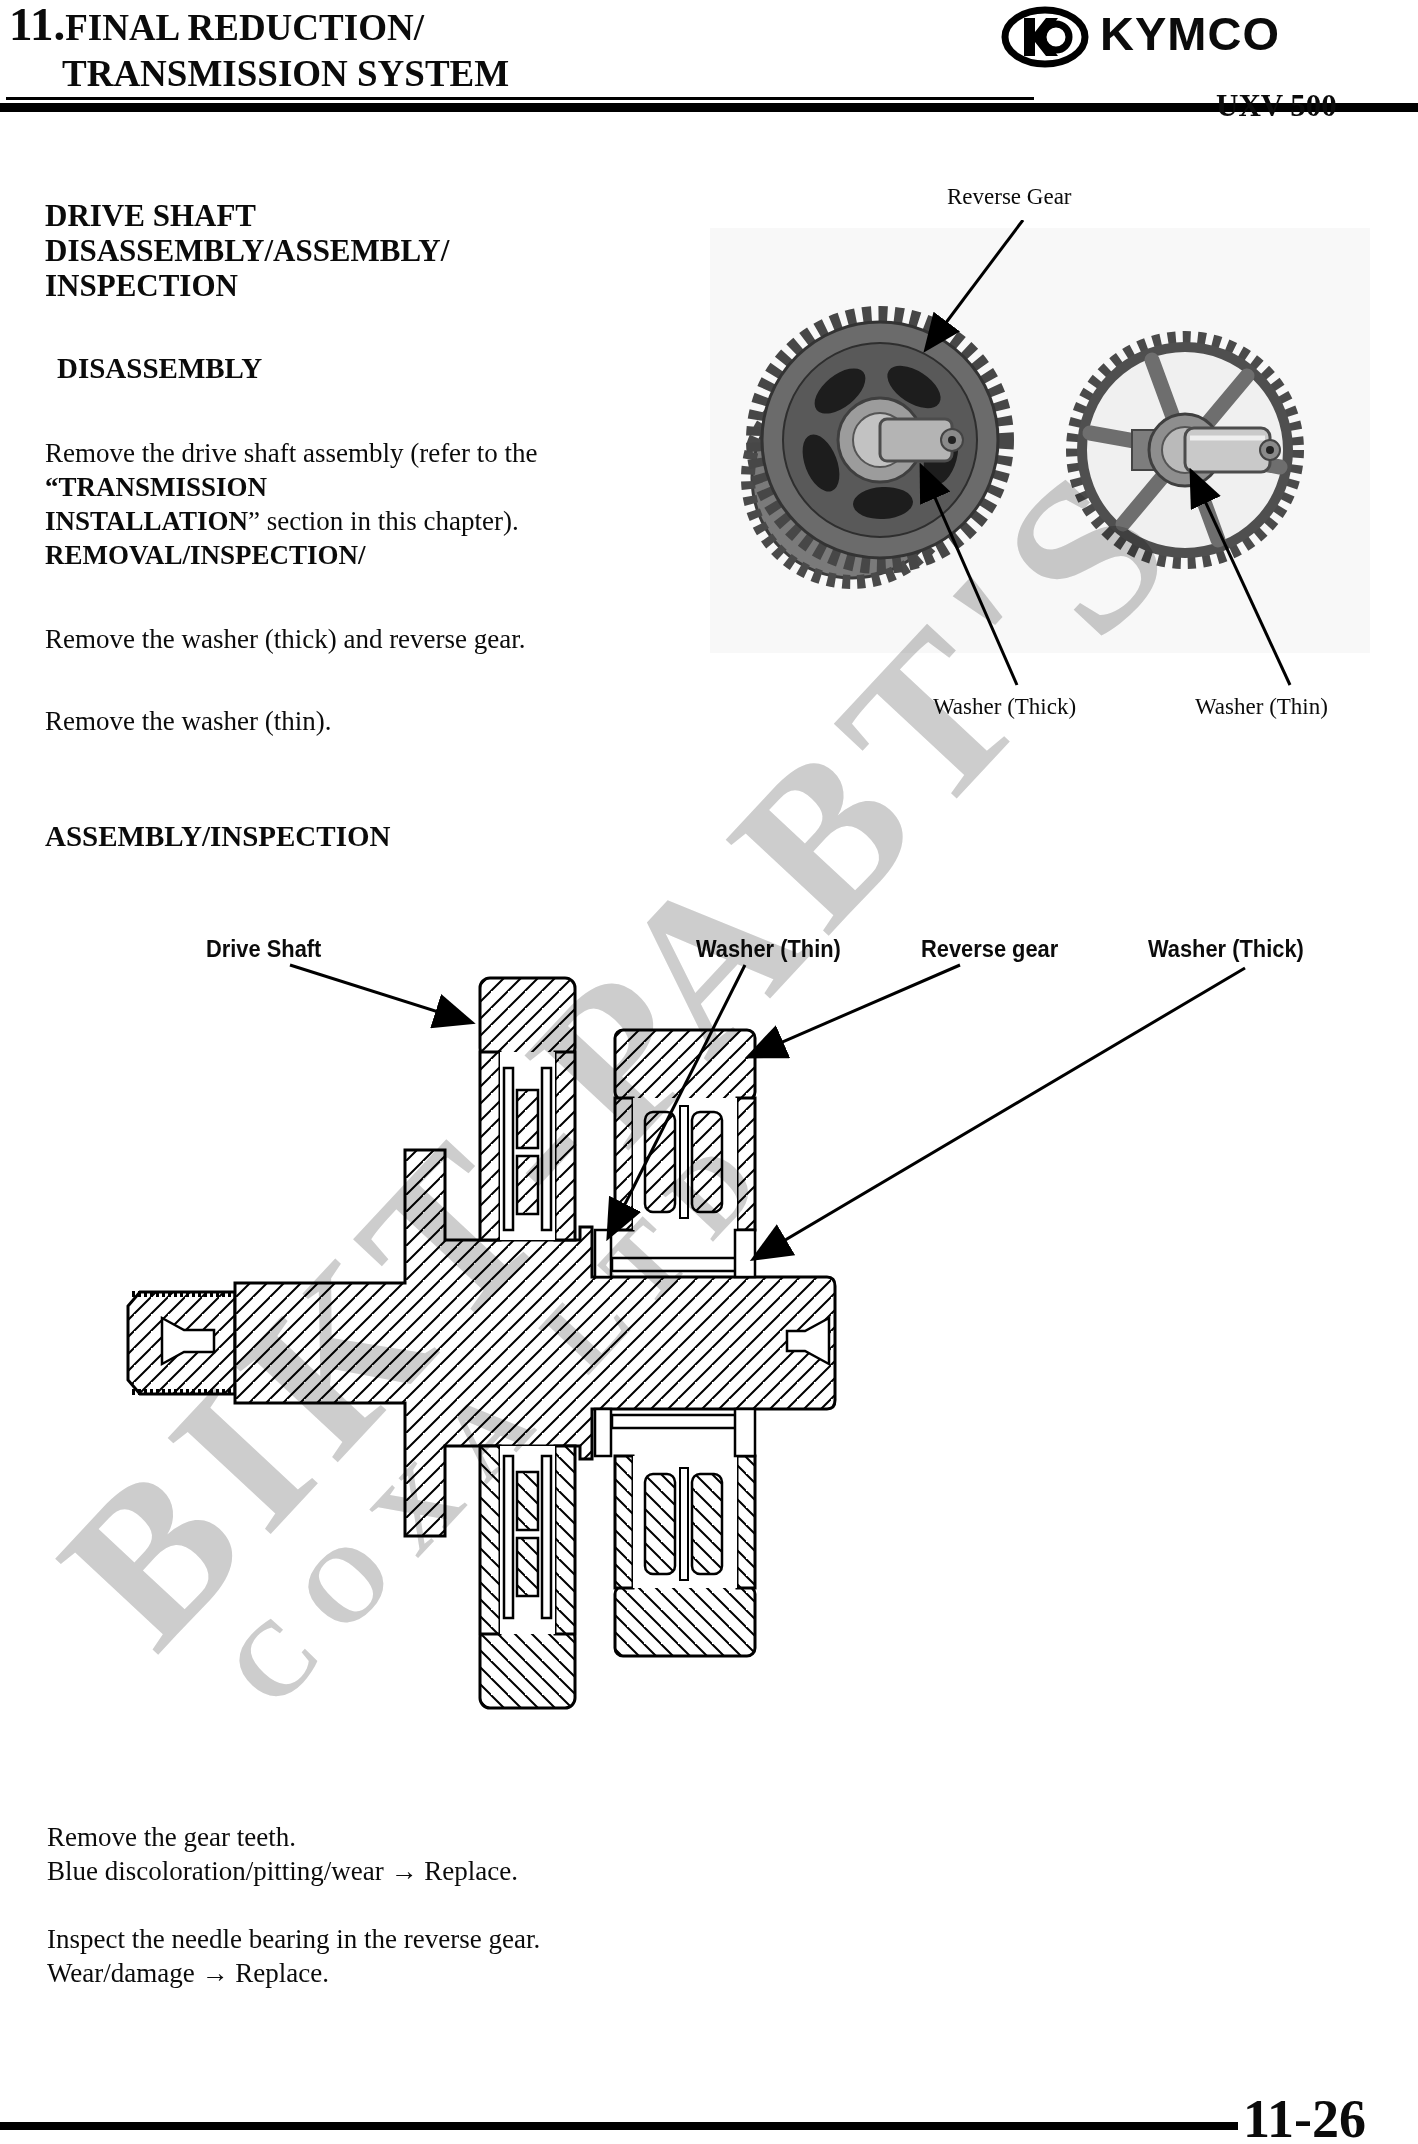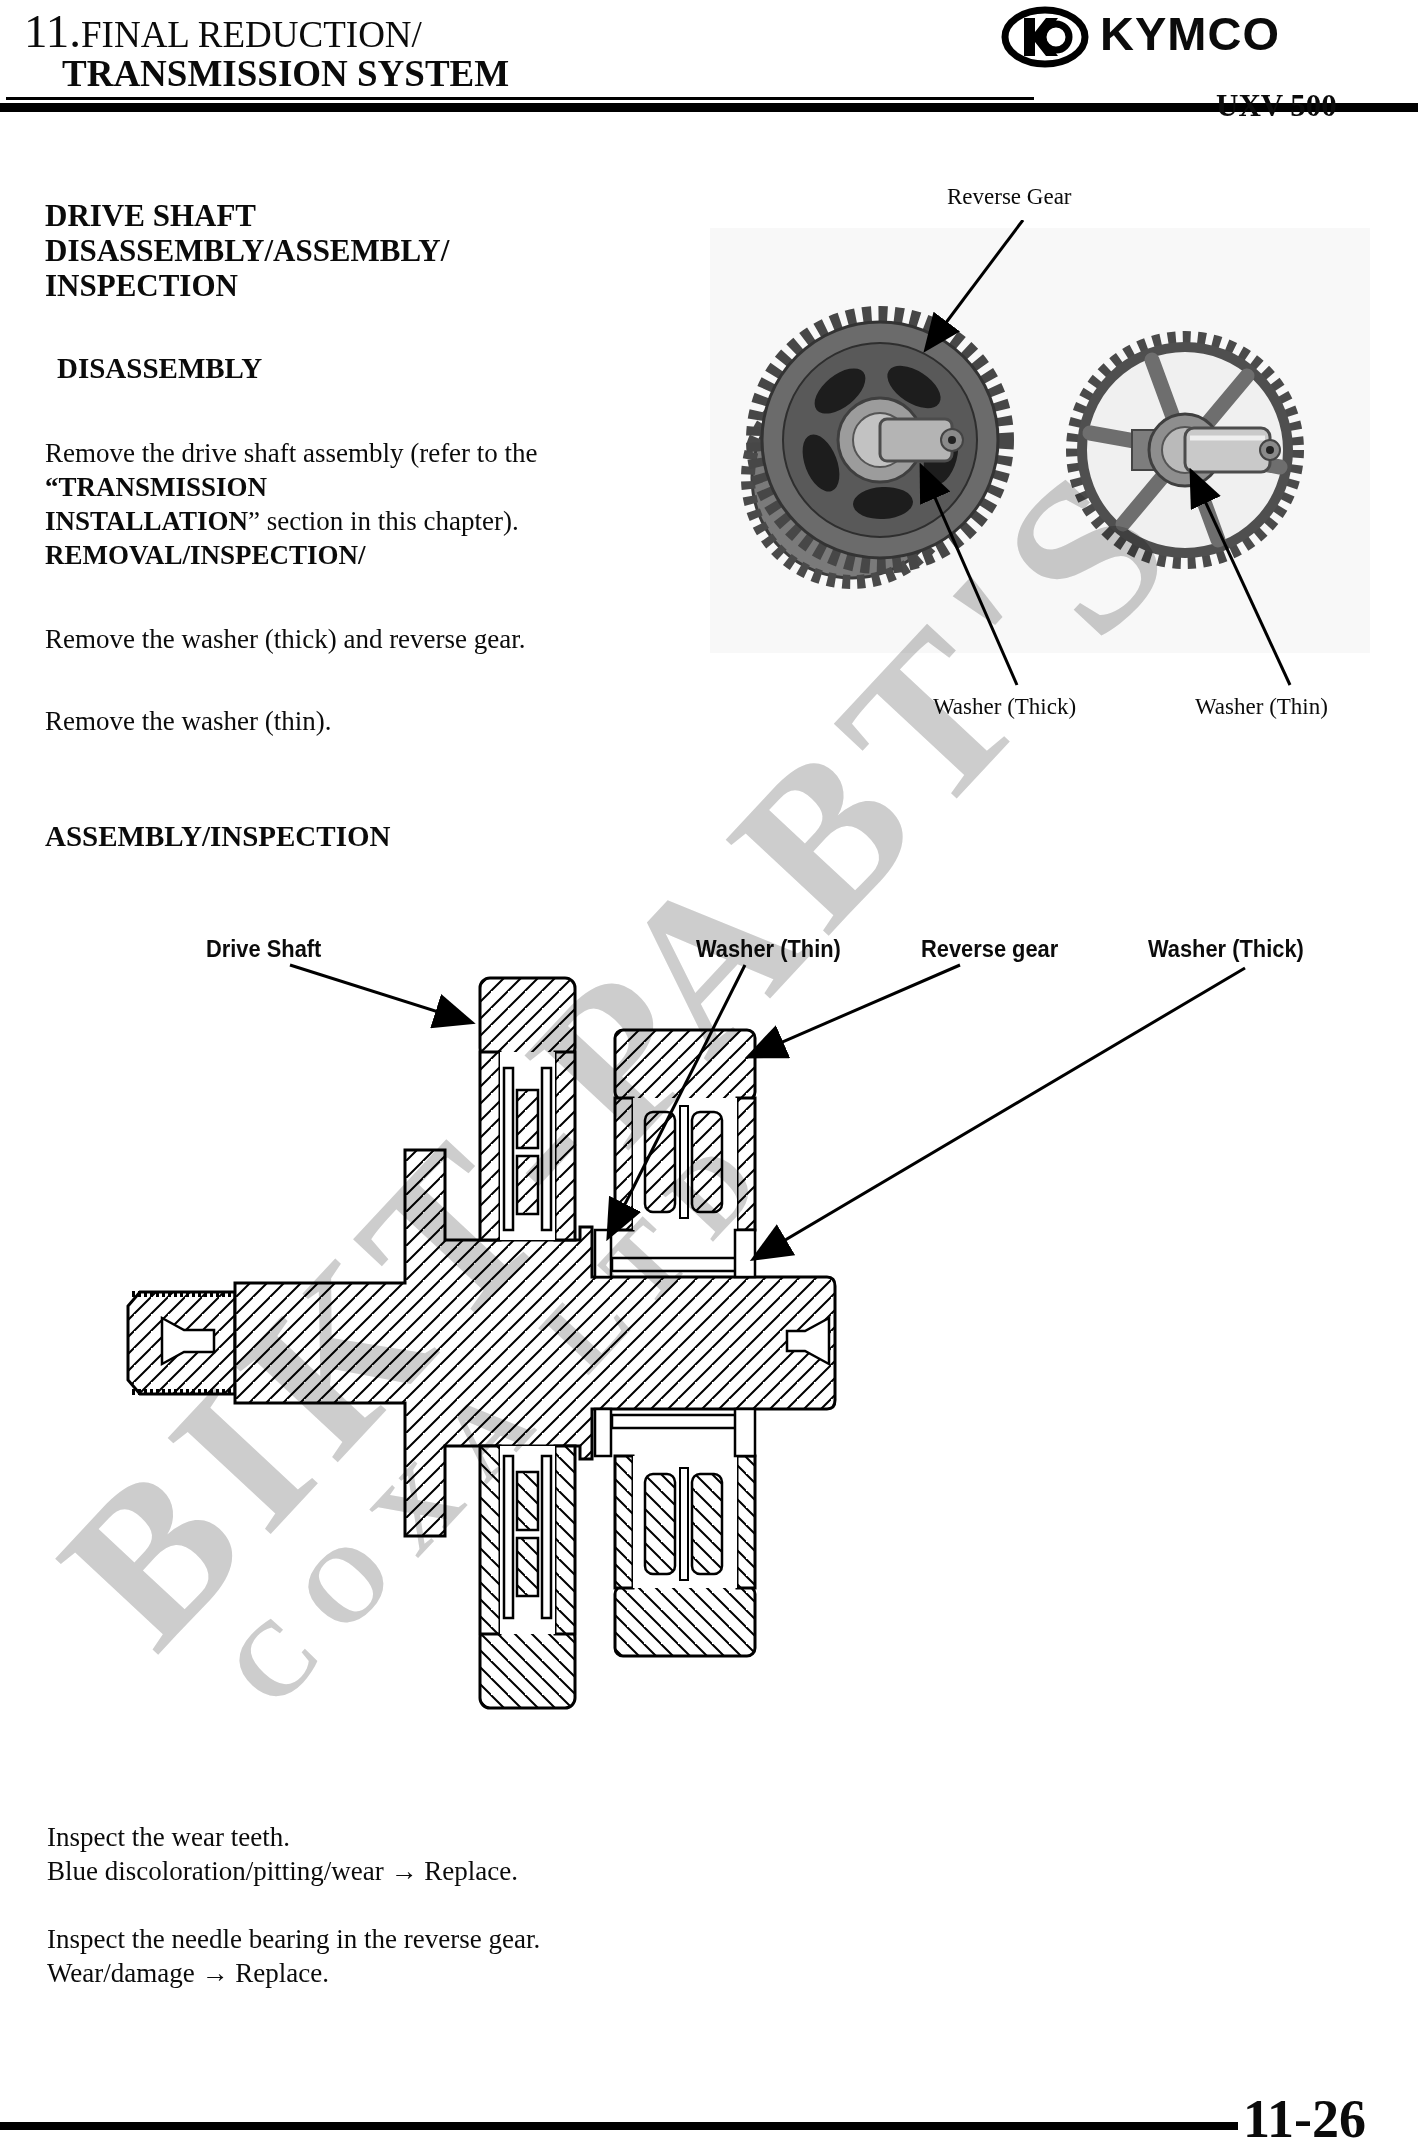--- a/index.html
+++ b/index.html
@@ -2,21 +2,21 @@
 <html><head>
 <meta charset="utf-8">
 <style>
   html,body{margin:0;padding:0;}
   body{
     width:1418px;height:2144px;position:relative;background:#ffffff;
     font-family:"Liberation Serif", serif;color:#0b0b0b;overflow:hidden;
   }
   .abs{position:absolute;}
   
-  .chapter-title{left:24px;top:8px;line-height:47px;font-weight:normal;white-space:nowrap;}
+  .chapter-title{left:9px;top:8px;line-height:33px;font-weight:bold;white-space:nowrap;}
   .chapter-no{font-size:47px;}
   .chapter-line1{font-size:37px;}
   .chapter-line2{left:62px;top:52px;font-size:37px;font-weight:bold;white-space:nowrap;}
   .title-underline{left:6px;top:97px;width:1028px;height:3px;background:#000;}
   .header-bar{left:0;top:103px;width:1418px;height:9px;background:#000;}
   .brand-box{left:1000px;top:6px;width:412px;}
   .brand-row{display:flex;align-items:flex-start;gap:10px;}
   .brand-text{font-family:"Liberation Sans",sans-serif;font-weight:bold;font-size:47px;letter-spacing:1px;}
   .model-text{left:1216px;top:88px;font-size:31px;font-weight:bold;white-space:nowrap;}
   
@@ -207,21 +207,21 @@
     <g stroke="#000" stroke-width="3" fill="none">
       <path d="M190,25 L370,82" marker-end="url(#ah)"></path>
       <path d="M645,25 L509,296" marker-end="url(#ah)"></path>
       <path d="M860,25 L650,116" marker-end="url(#ah)"></path>
       <path d="M1145,28 L655,318" marker-end="url(#ah)"></path>
     </g>
   </svg>
 </div>
 
 <div class="abs inspect">
-  <div>Inspect the wear teeth.</div>
+  <div>Remove the gear teeth.</div>
   <div>Blue discoloration/pitting/wear → Replace.</div>
   <div class="gap-line"></div>
   <div>Inspect the needle bearing in the reverse gear.</div>
   <div>Wear/damage → Replace.</div>
 </div>
 
 <div class="abs watermark">
   <div class="wm1">ВІКТ-РАВТ'S</div>
   <div class="wm2">COXA LTD</div>
 </div>

